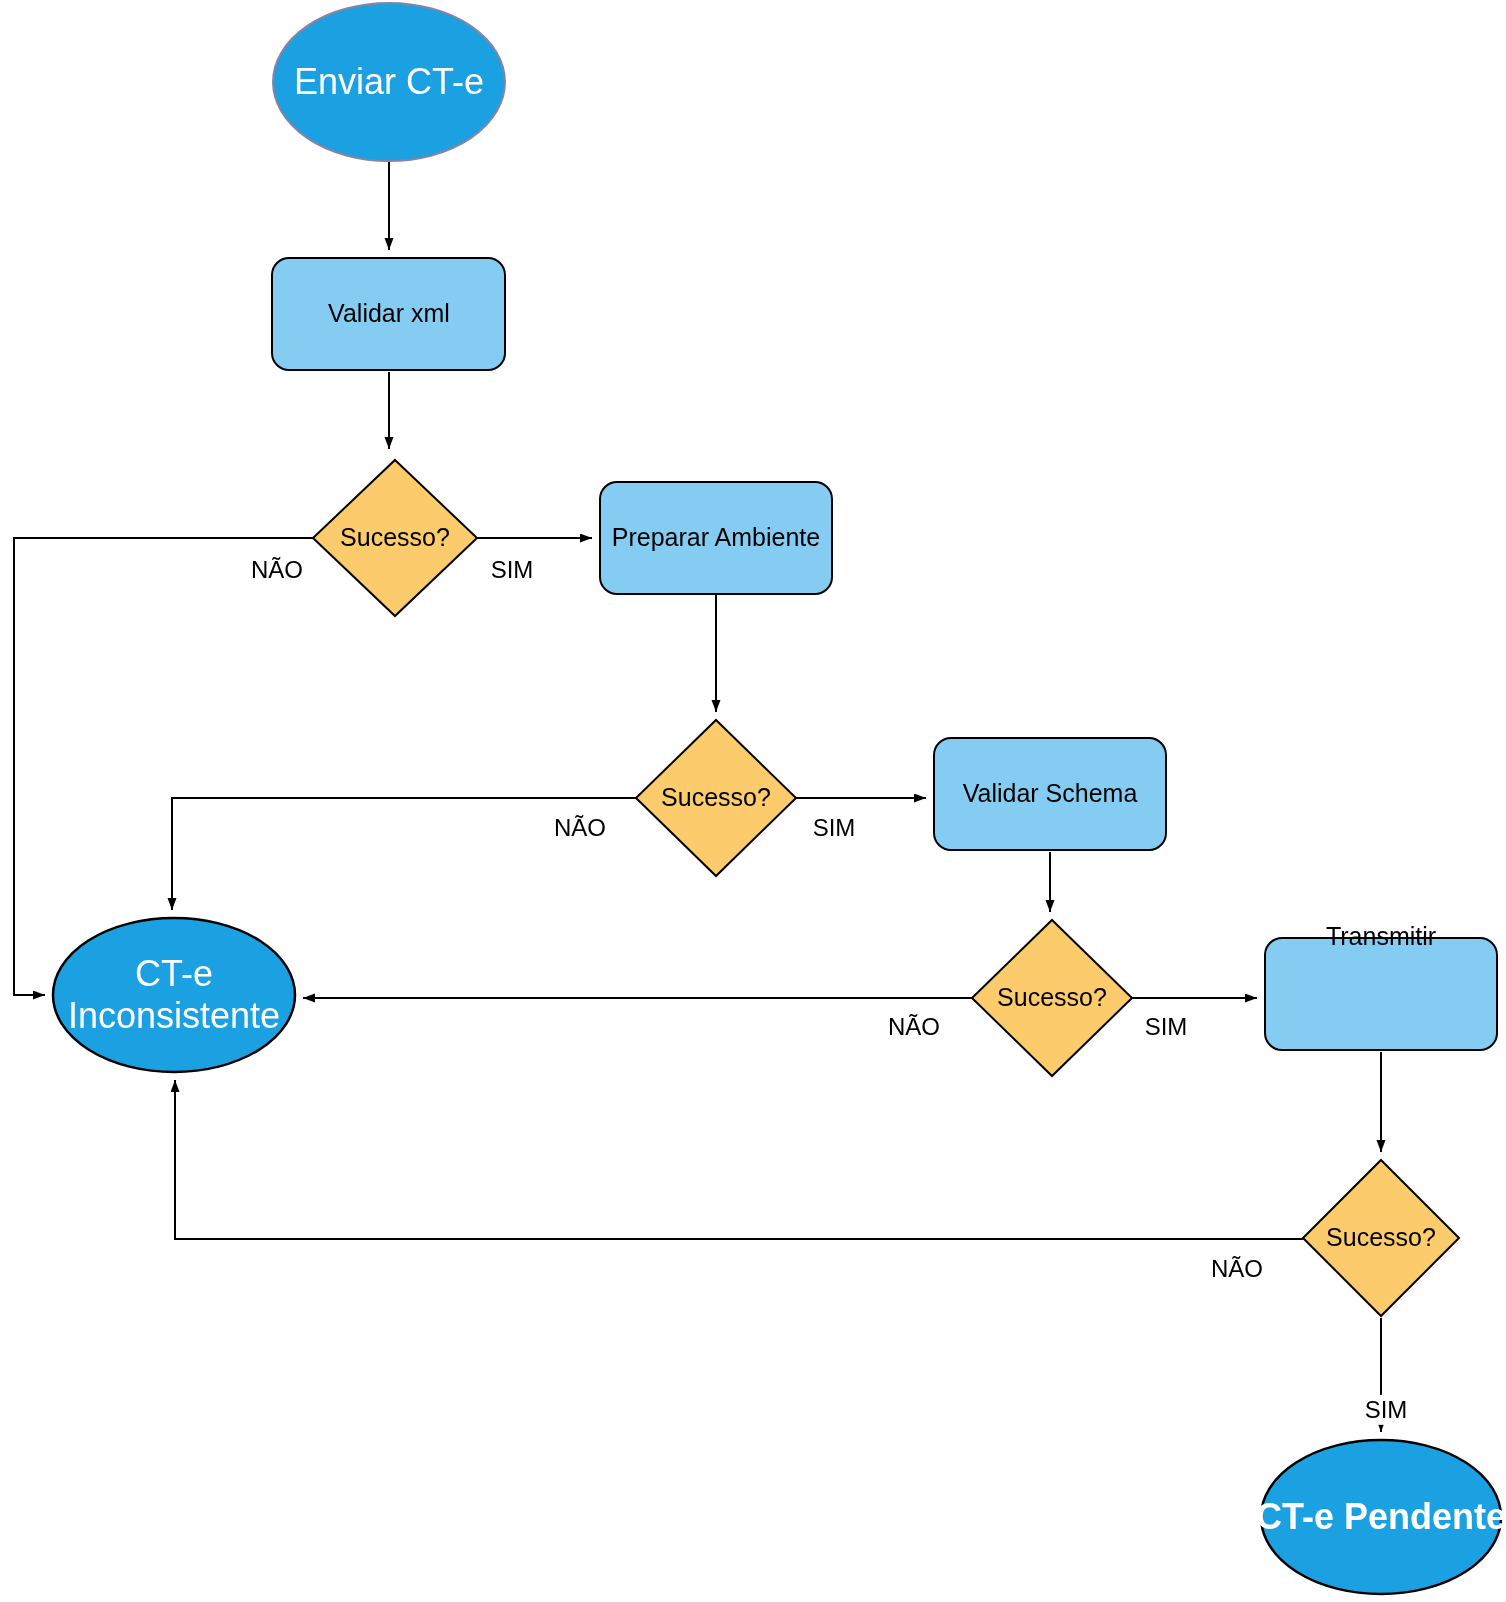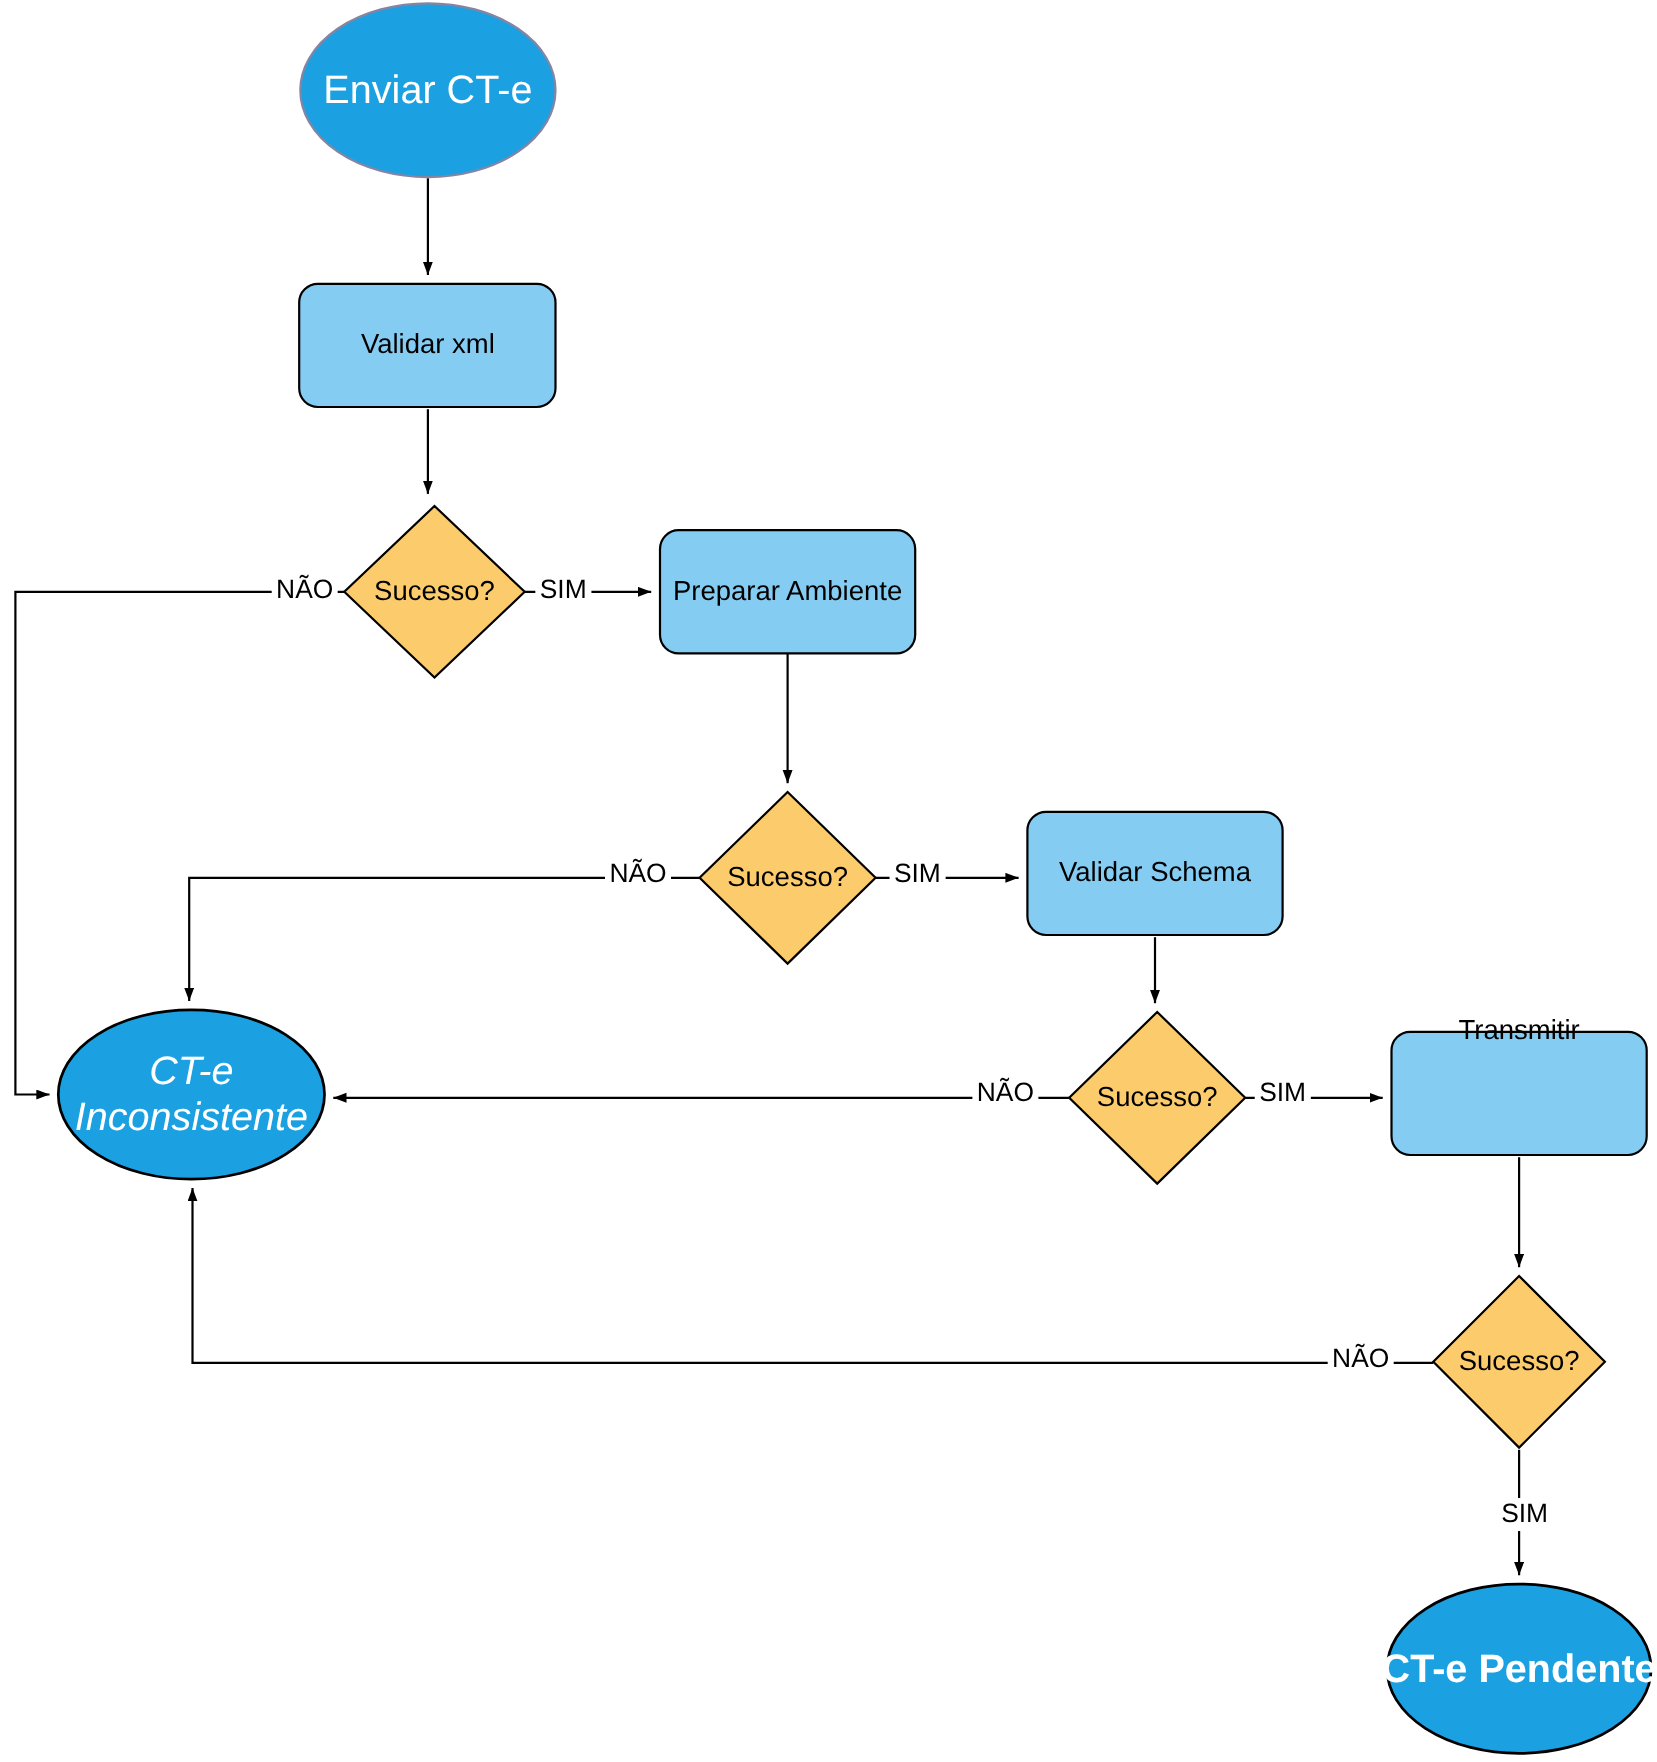--- a/index.html
+++ b/index.html
@@ -26,26 +26,26 @@
     pointer-events: none;
   }
   .terminator-lbl {
     color: #ffffff;
     font-size: 36px;
   }
   .edge-lbl {
     font-size: 24px;
     background: #ffffff;
     padding: 1px 4px;
+    margin-top: 33px;
   }
   .two-line {
     display: flex;
     flex-direction: column;
     align-items: center;
-    font-style: italic;
   }
 </style>
 </head>
 <body>
 
 <div id="canvas">
 
   <svg id="shapes" width="1506" height="1602" viewBox="0 0 1506 1602">
     <defs>
       <marker id="arrow" markerWidth="13" markerHeight="10" refX="12" refY="4.5" orient="auto" markerUnits="userSpaceOnUse">

